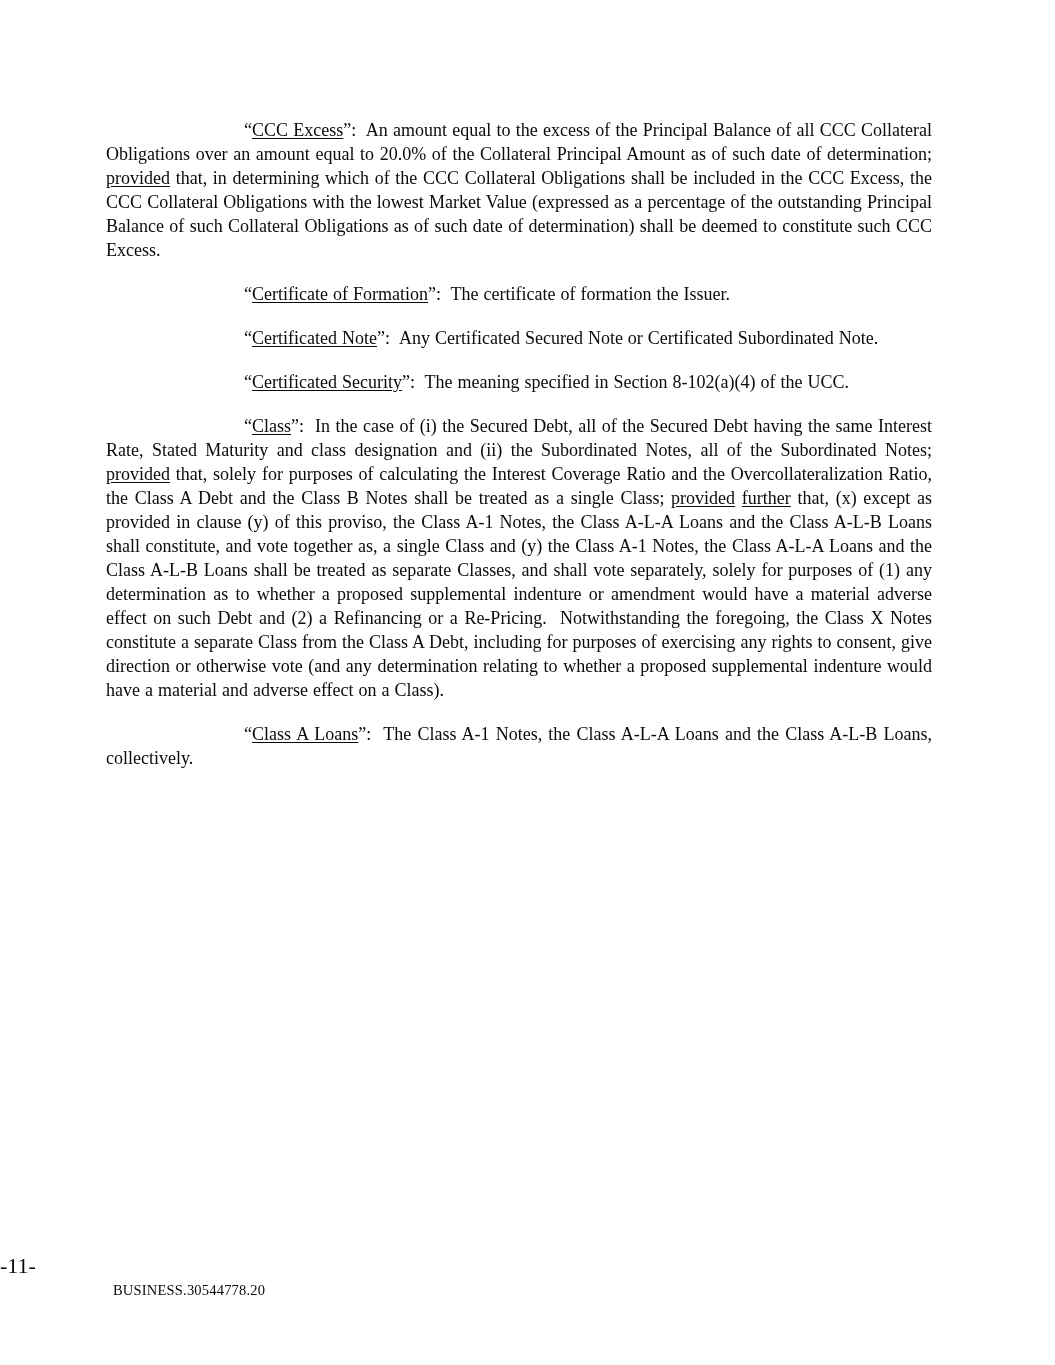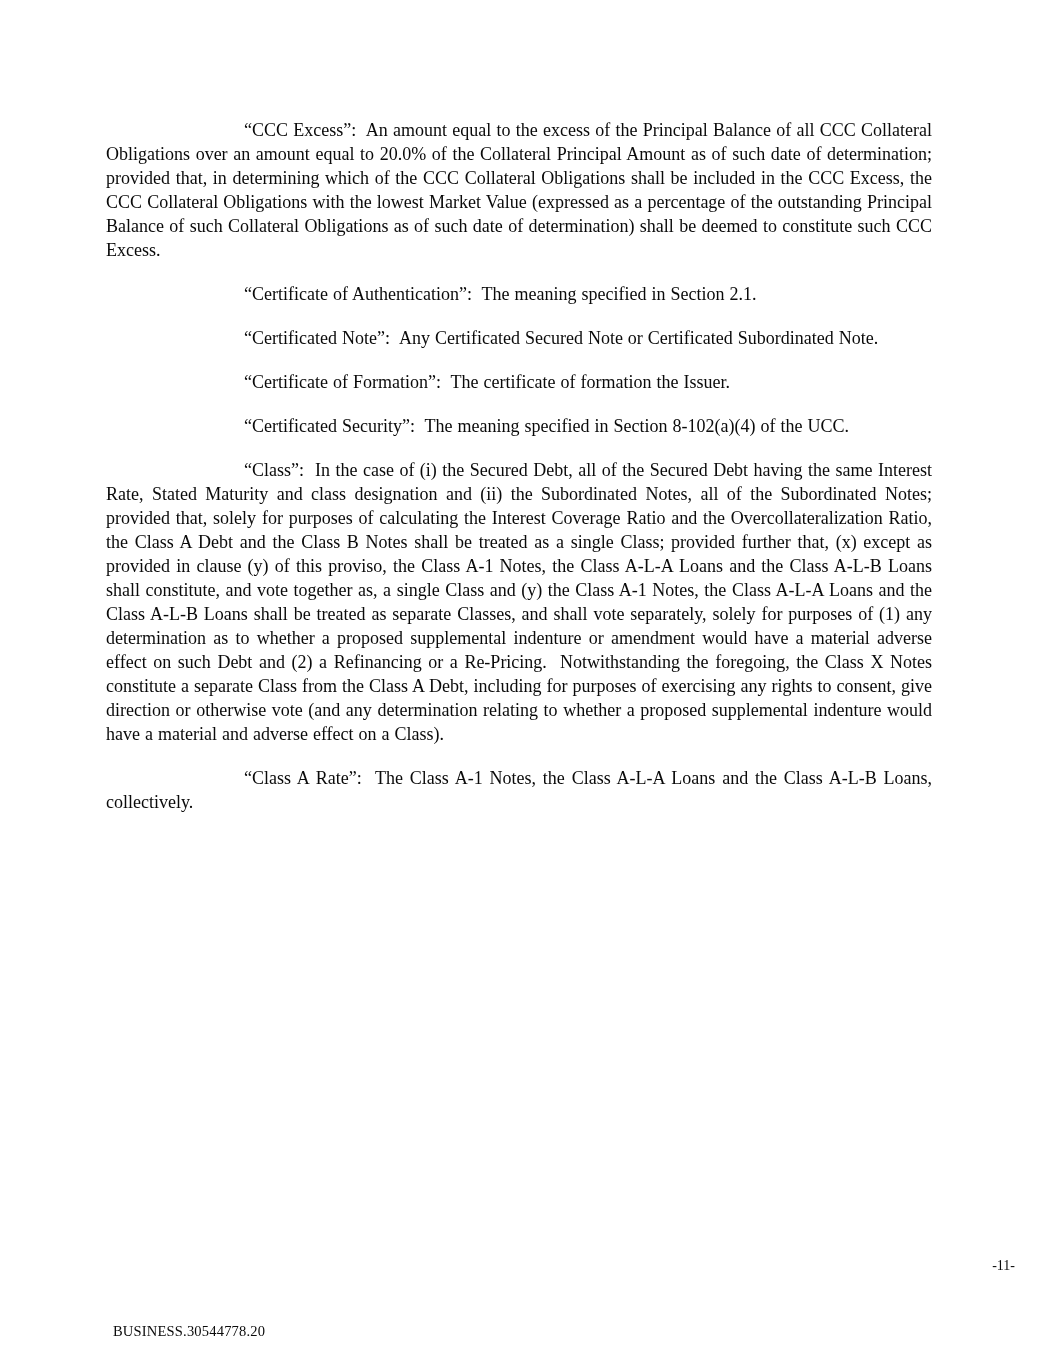--- a/index.html
+++ b/index.html
@@ -28,48 +28,48 @@
   }
   p.para {
     margin: 0 0 20px 0;
     font-size: 18px;
     line-height: 24px;
     text-align: justify;
     text-indent: 138px;
     word-spacing: 0.5px;
   }
   .u {
+    text-decoration: underline;
     text-underline-offset: 2px;
   }
   .footer-page-number {
     position: absolute;
     top: 1255px;
     left: 0;
     width: 1015px; 
-    text-align: right;
-    font-size: 14px;
+    text-align: left;
+    font-size: 22px;
     line-height: 22px;
   }
   .footer-doc-id {
     position: absolute;
-    top: 1322px;
+    top: 1281px;
     left: 113px;
     font-size: 14.5px;
     line-height: 18px;
     letter-spacing: 0.2px;
   }
 </style>
 </head>
 <body>
 
 <div class="doc-page">
   <div class="doc-body">
       <p class="para"><span>“</span><span class="u">CCC Excess</span><span>”:&nbsp; An amount equal to the excess of the Principal Balance of all CCC Collateral Obligations over an amount equal to 20.0% of the Collateral Principal Amount as of such date of determination; </span><span class="u">provided</span><span> that, in determining which of the CCC Collateral Obligations shall be included in the CCC Excess, the CCC Collateral Obligations with the lowest Market Value (expressed as a percentage of the outstanding Principal Balance of such Collateral Obligations as of such date of determination) shall be deemed to constitute such CCC Excess.</span></p>
-      <p class="para"><span>“</span><span class="u">Certificate of Authentication</span><span>”:&nbsp; The meaning specified in Section 2.1.</span></p>
+      <p class="para"><span>“</span><span class="u">Certificate of Formation</span><span>”:&nbsp; The certificate of formation the Issuer.</span></p>
       <p class="para"><span>“</span><span class="u">Certificated Note</span><span>”:&nbsp; Any Certificated Secured Note or Certificated Subordinated Note.</span></p>
-      <p class="para"><span>“</span><span class="u">Certificate of Formation</span><span>”:&nbsp; The certificate of formation the Issuer.</span></p>
       <p class="para"><span>“</span><span class="u">Certificated Security</span><span>”:&nbsp; The meaning specified in Section 8-102(a)(4) of the UCC.</span></p>
       <p class="para"><span>“</span><span class="u">Class</span><span>”:&nbsp; In the case of (i) the Secured Debt, all of the Secured Debt having the same Interest Rate, Stated Maturity and class designation and (ii) the Subordinated Notes, all of the Subordinated Notes; </span><span class="u">provided</span><span> that, solely for purposes of calculating the Interest Coverage Ratio and the Overcollateralization Ratio, the Class A Debt and the Class B Notes shall be treated as a single Class; </span><span class="u">provided</span><span> </span><span class="u">further</span><span> that, (x) except as provided in clause (y) of this proviso, the Class A-1 Notes, the Class A-L-A Loans and the Class A-L-B Loans shall constitute, and vote together as, a single Class and (y) the Class A-1 Notes, the Class A-L-A Loans and the Class A-L-B Loans shall be treated as separate Classes, and shall vote separately, solely for purposes of (1) any determination as to whether a proposed supplemental indenture or amendment would have a material adverse effect on such Debt and (2) a Refinancing or a Re-Pricing.&nbsp; Notwithstanding the foregoing, the Class X Notes constitute a separate Class from the Class A Debt, including for purposes of exercising any rights to consent, give direction or otherwise vote (and any determination relating to whether a proposed supplemental indenture would have a material and adverse effect on a Class).</span></p>
-      <p class="para"><span>“</span><span class="u">Class A Rate</span><span>”:&nbsp; The Class A-1 Notes, the Class A-L-A Loans and the Class A-L-B Loans, collectively.</span></p>
+      <p class="para"><span>“</span><span class="u">Class A Loans</span><span>”:&nbsp; The Class A-1 Notes, the Class A-L-A Loans and the Class A-L-B Loans, collectively.</span></p>
     </div>
   <div class="footer-page-number">-11-</div>
   <div class="footer-doc-id">BUSINESS.30544778.20</div>
 </div>
 
 </body></html>

